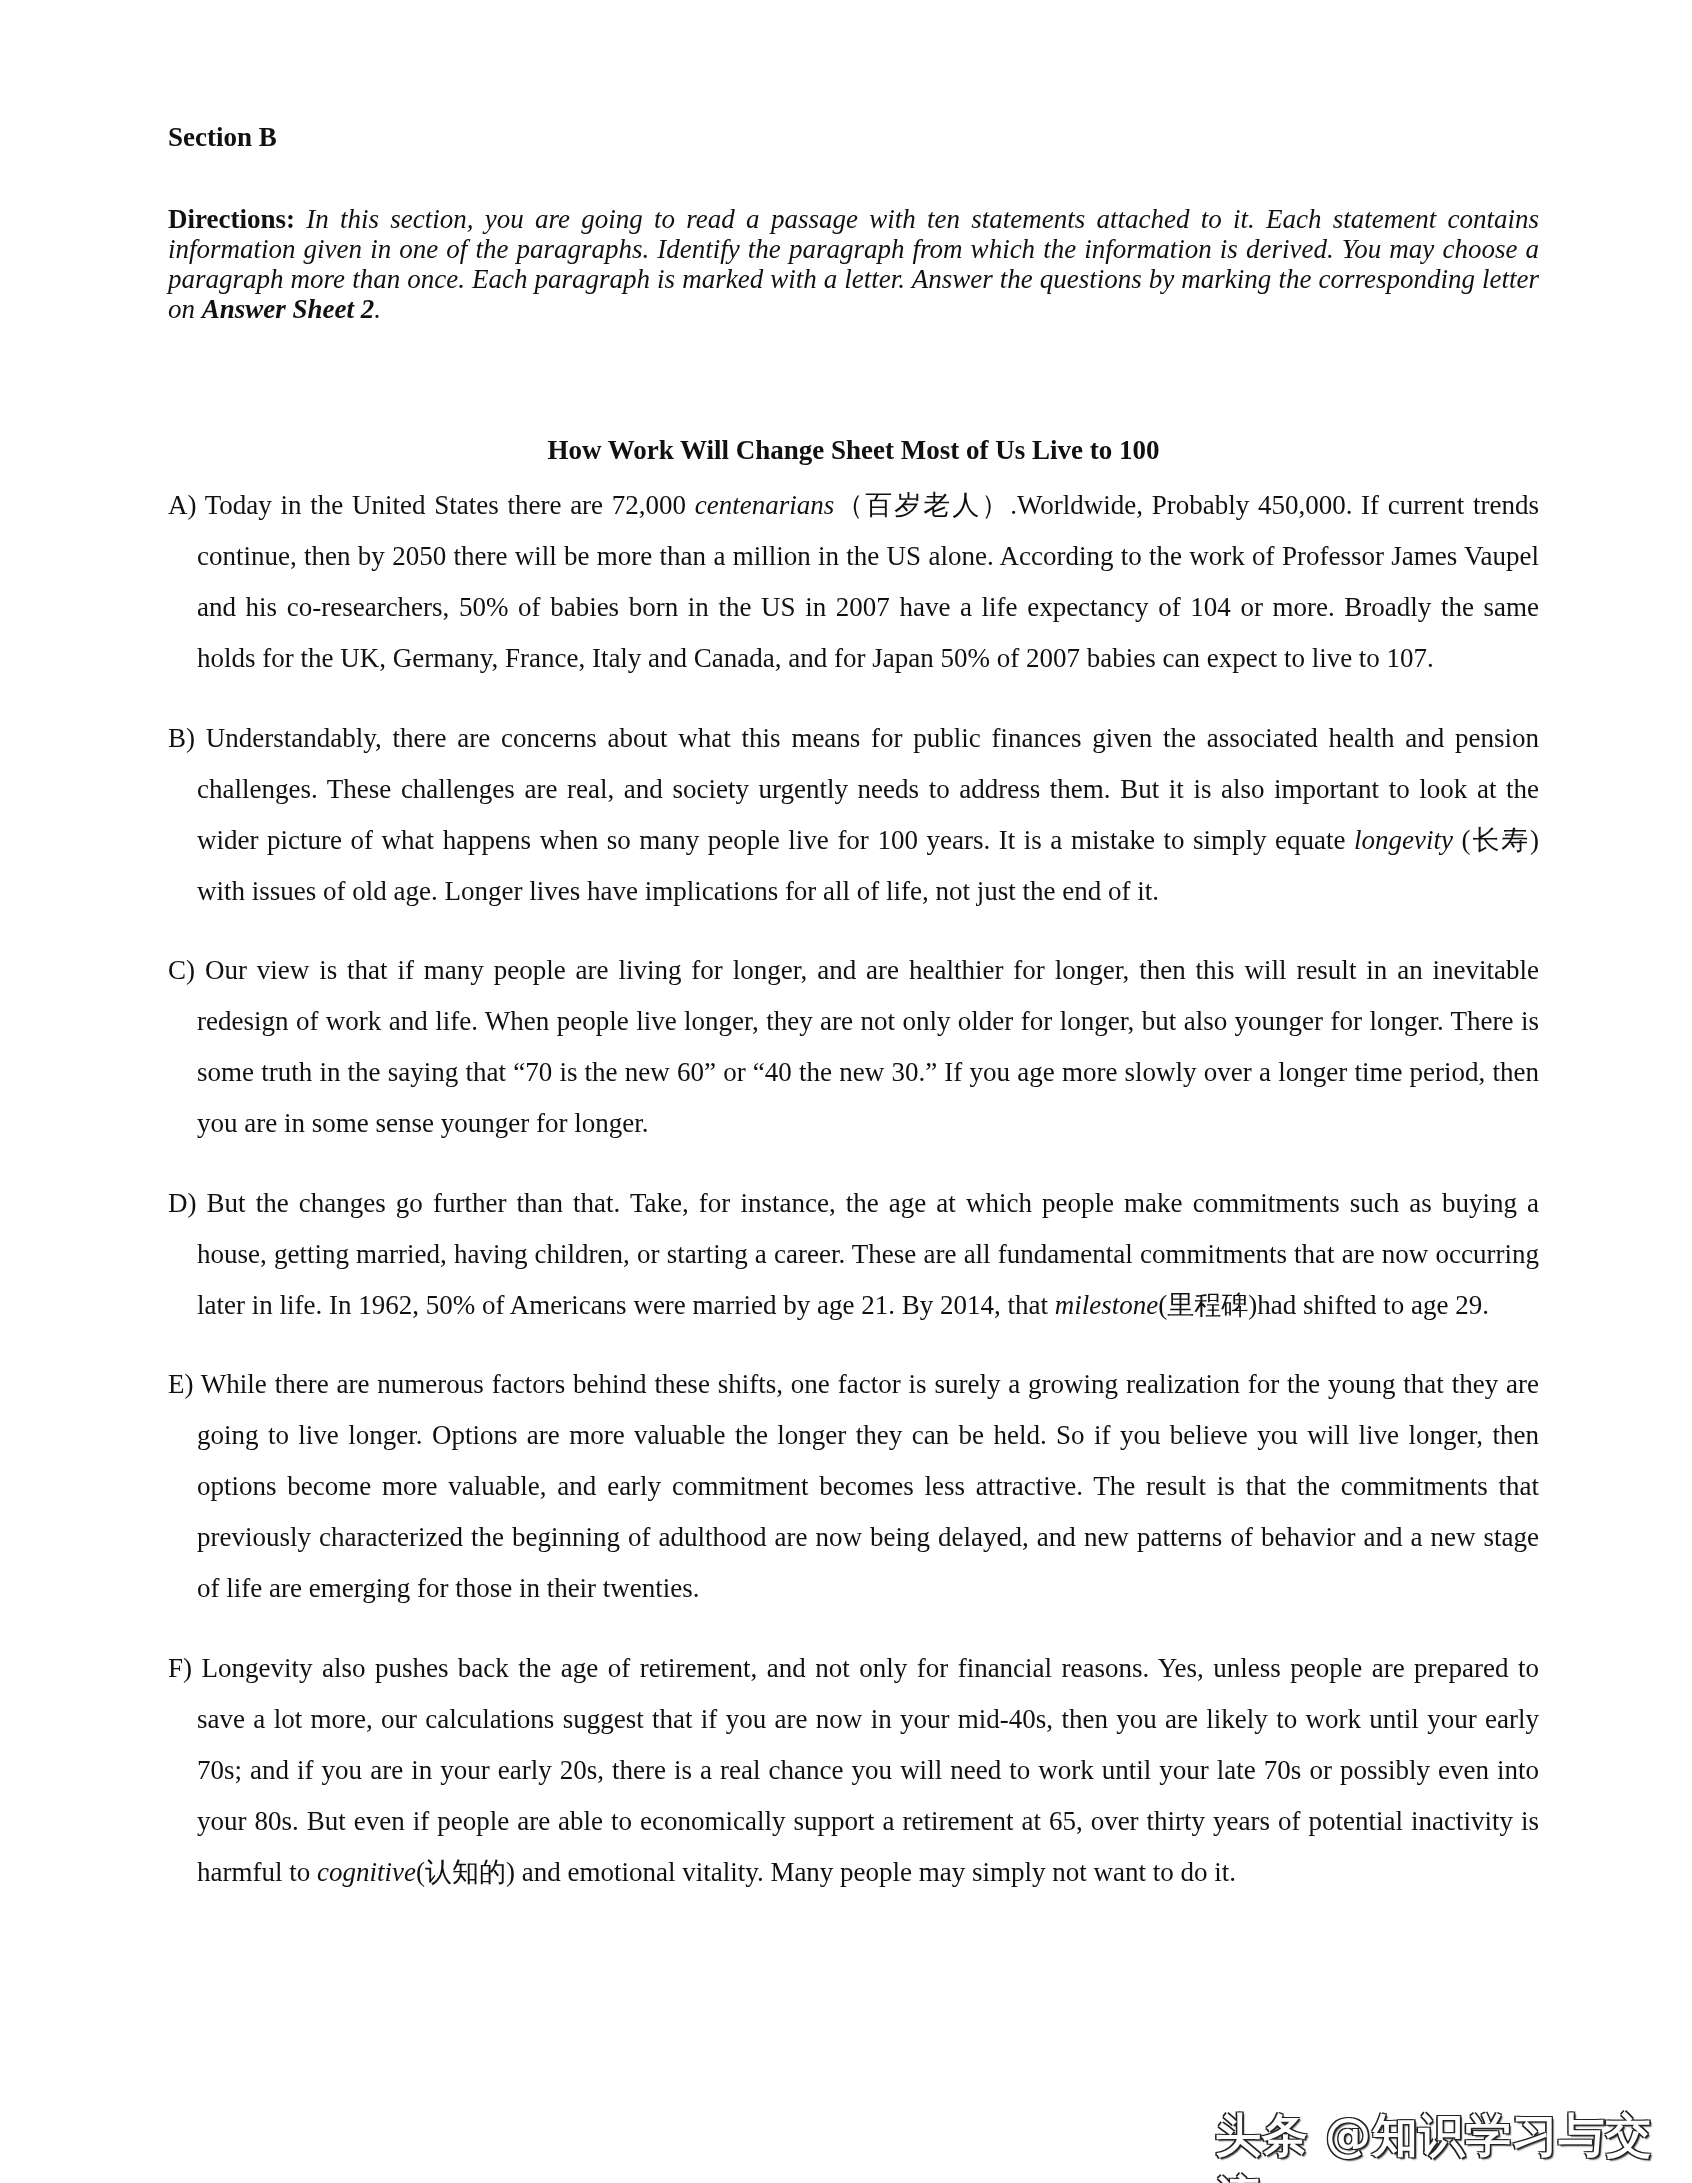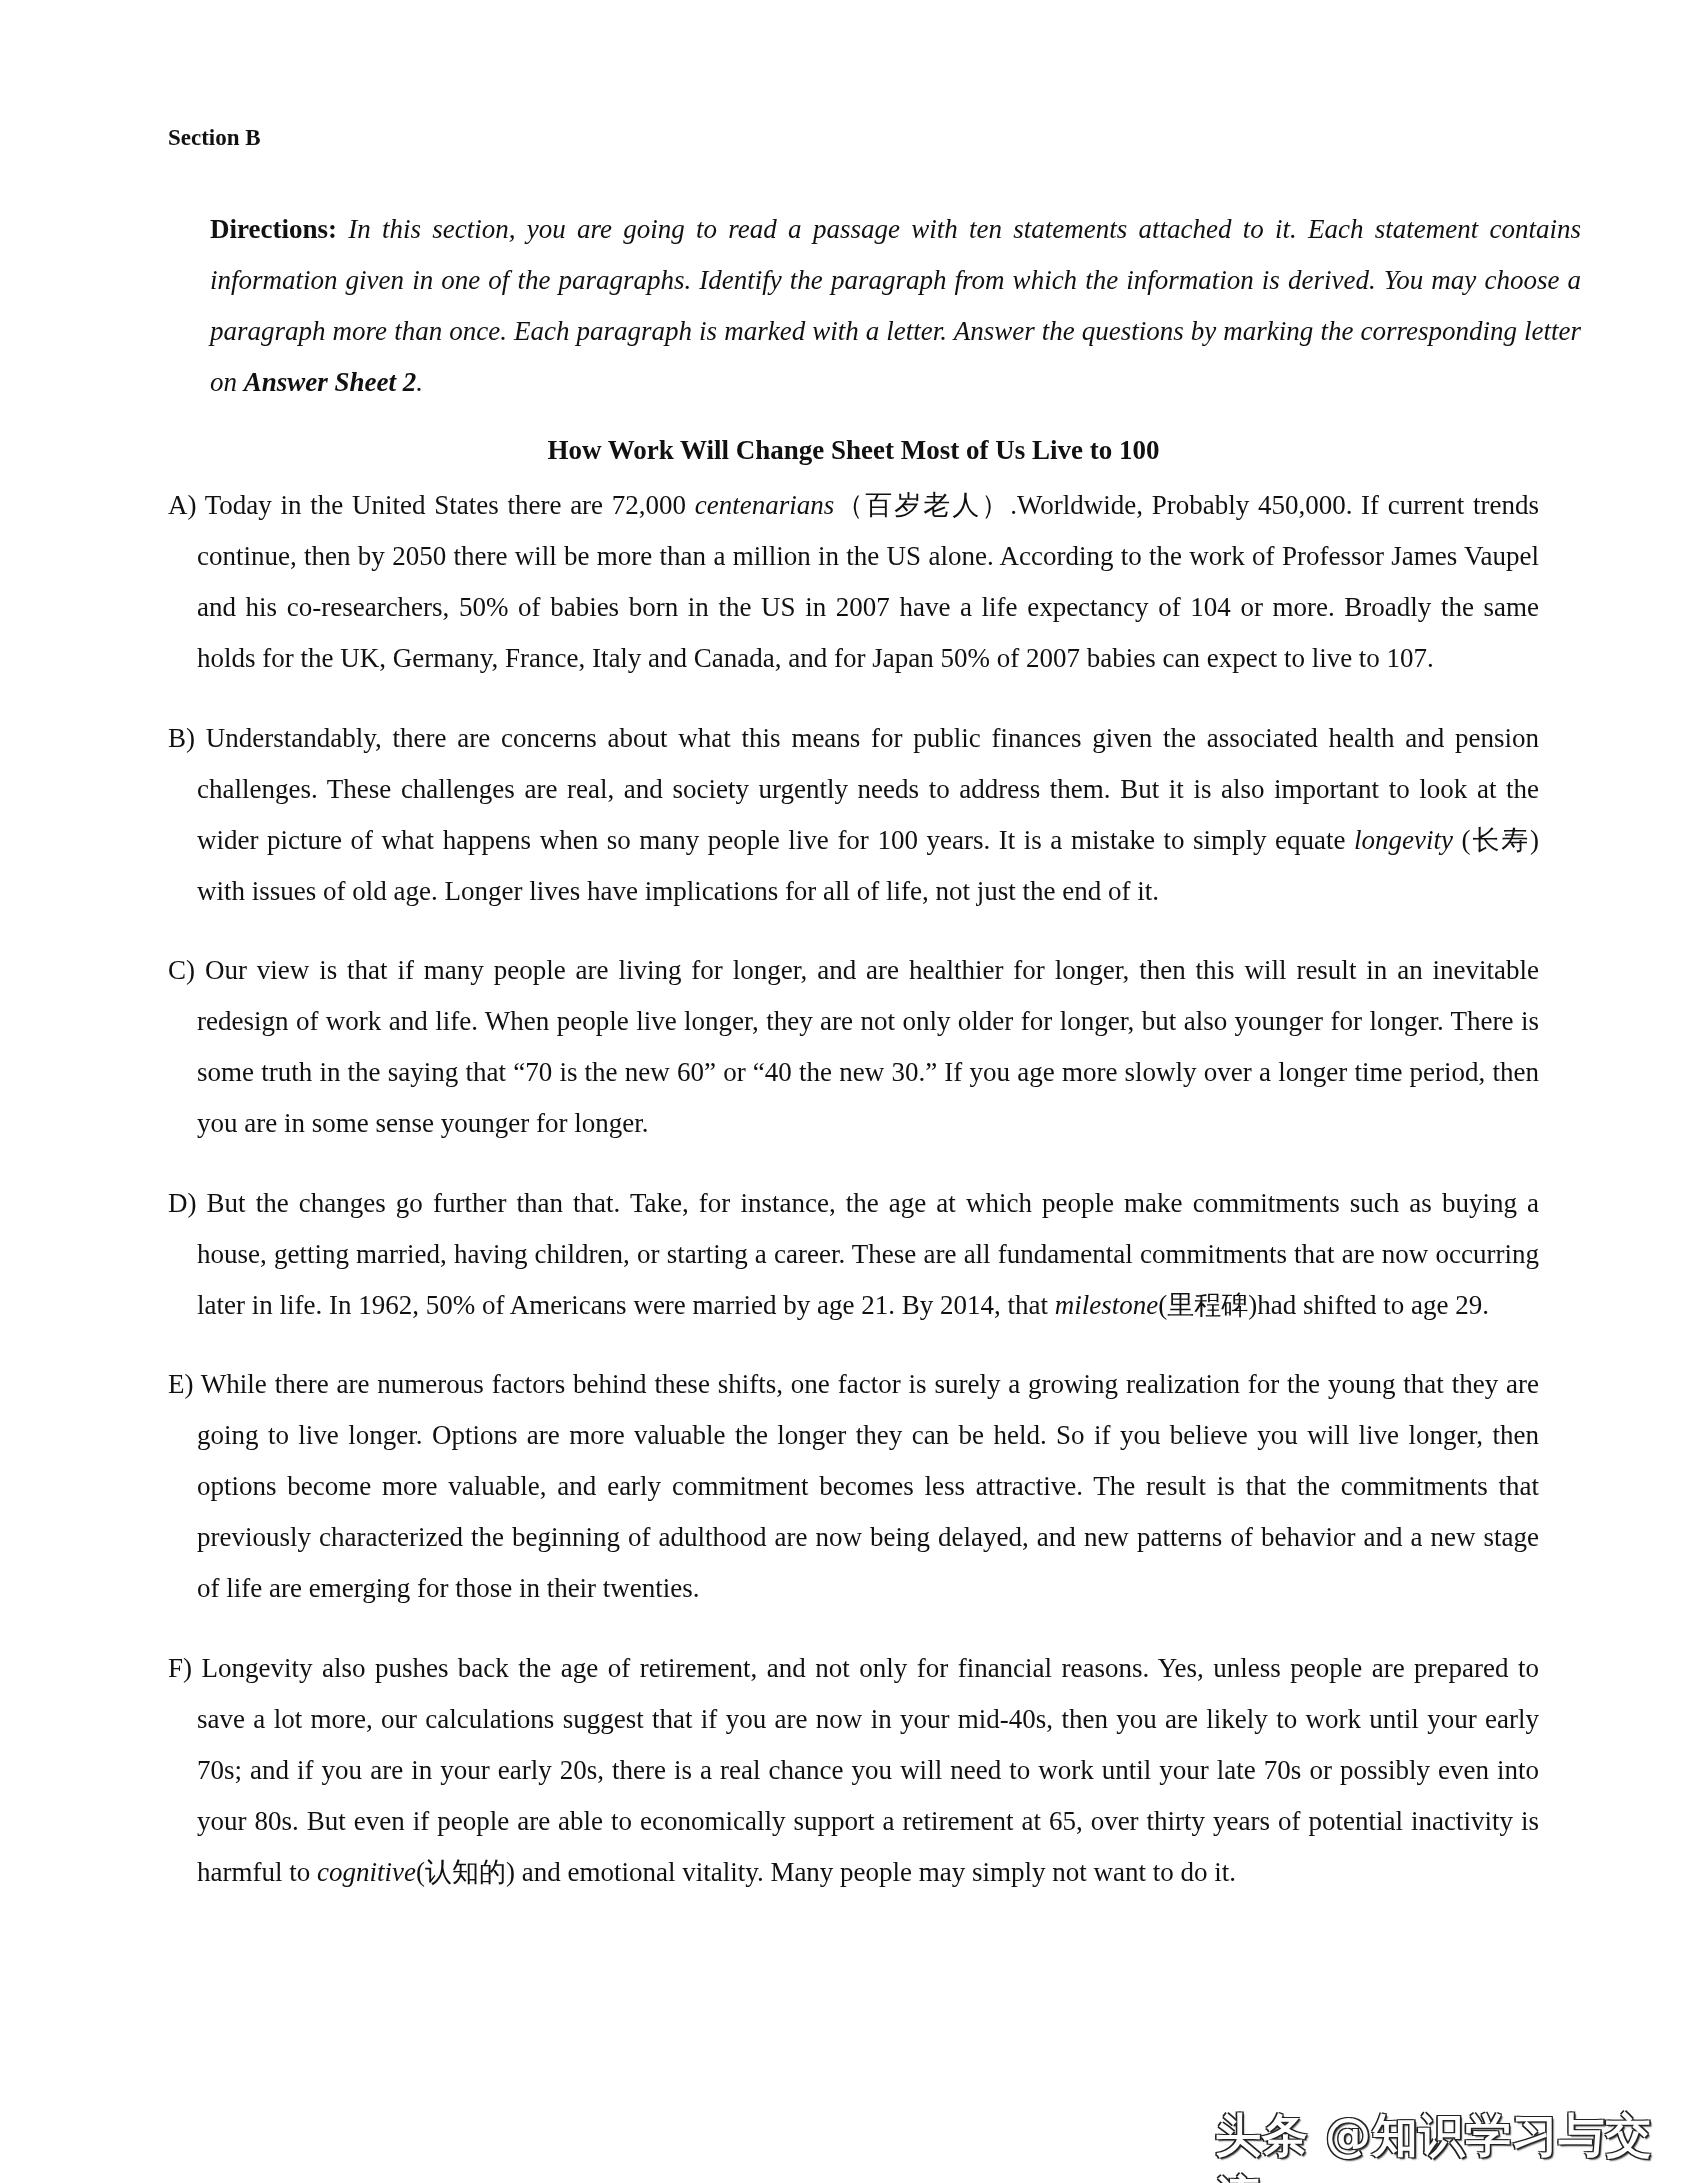--- a/index.html
+++ b/index.html
@@ -4,25 +4,25 @@
 <style>
   html, body { margin: 0; padding: 0; background: #ffffff; }
   body {
     width: 1692px; height: 2183px; position: relative; overflow: hidden;
     font-family: "Liberation Serif", "DejaVu Serif", serif;
     color: #111111;
   }
   .page { position: absolute; left: 168px; top: 0; width: 1371px; }
   .section-title {
     position: absolute; top: 121px; left: 0;
-    font-weight: bold; font-size: 23px; line-height: 33px;
+    font-weight: bold; font-size: 27px; line-height: 33px;
   }
   .directions {
     position: absolute; top: 204px; left: 0; width: 1371px;
-    font-size: 27px; line-height: 51px; text-align: justify; margin-left: 42px;
+    font-size: 27px; line-height: 30px; text-align: justify;
   }
   .directions .label { font-weight: bold; font-style: normal; }
   .directions .body { font-style: italic; }
   .directions .sheet { font-weight: bold; font-style: italic; }
   .article-title {
     position: absolute; top: 434px; left: 0; width: 1371px;
     text-align: center; font-weight: bold; font-size: 27px; line-height: 33px;
   }
   .paras { position: absolute; top: 480px; left: 0; width: 1371px; }
   .para {

